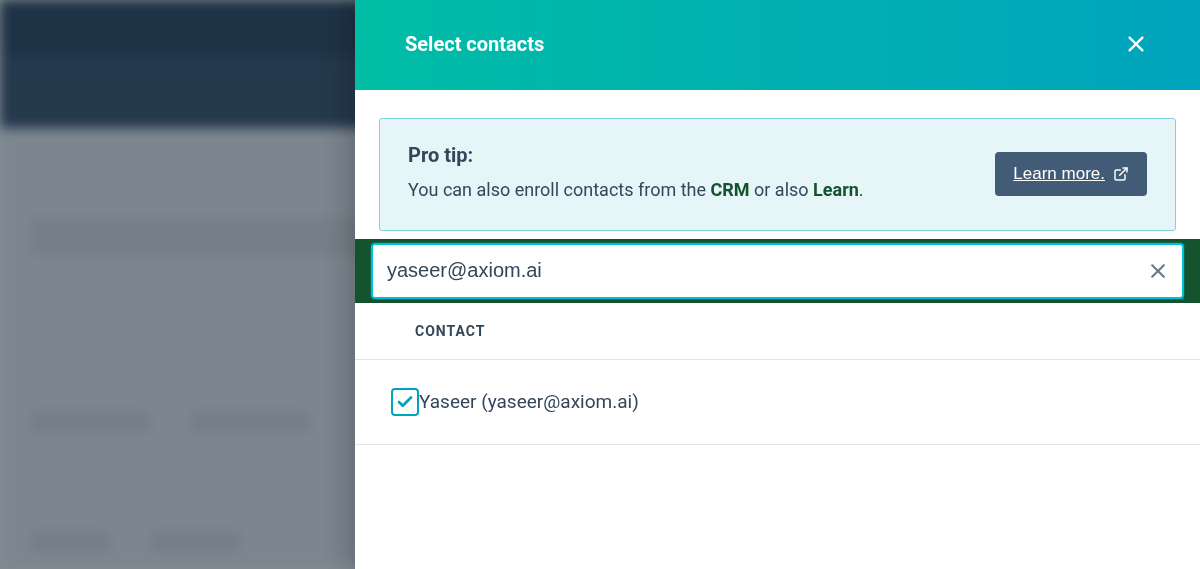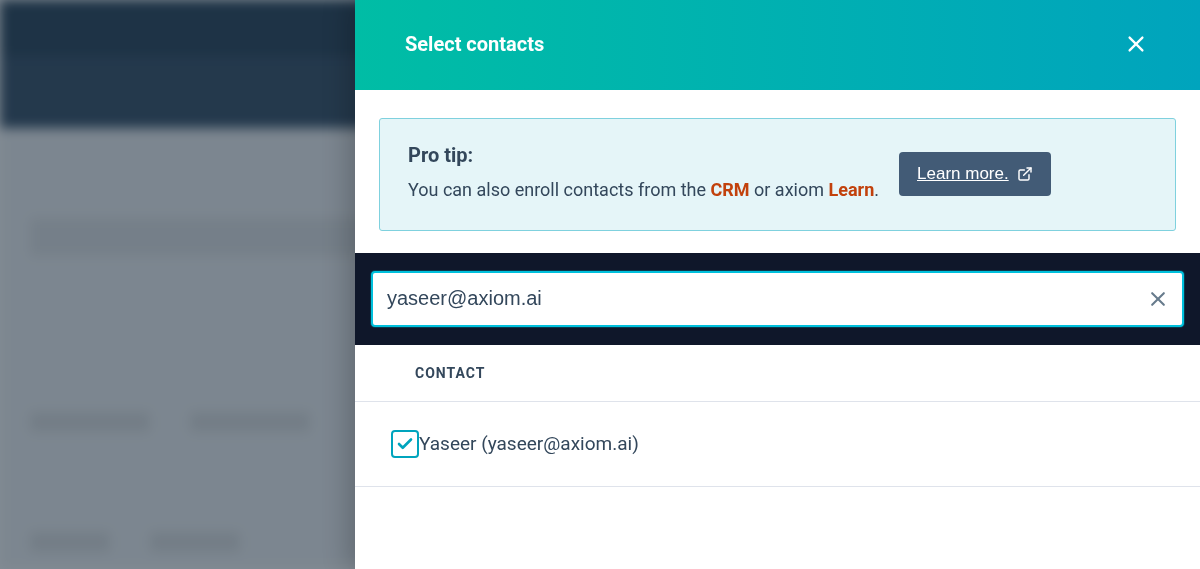--- a/index.html
+++ b/index.html
@@ -87,56 +87,57 @@
     }
     .close-x svg { width: 22px; height: 22px; }
     .tip-box {
       margin: 28px 24px 0 24px;
       border: 1px solid #7fd1de;
       background: #e5f5f8;
       border-radius: 3px;
       padding: 24px 28px;
       display: flex;
       align-items: center;
+      justify-content: space-between;
       gap: 20px;
     }
     .tip-text {
       color: #33475b;
       font-size: 18px;
       line-height: 1.7;
     }
     .tip-heading {
       font-weight: 700;
       font-size: 20px;
       color: #33475b;
       margin-bottom: 8px;
     }
     .tip-text .link-chunk {
-      color: #c2410c;
+      color: #14532d;
       font-weight: 700;
     }
     .learn-btn {
       background: #425b76;
       color: #ffffff;
       border: none;
       border-radius: 4px;
       padding: 12px 18px;
       font-size: 17px;
       cursor: pointer;
       display: flex;
       align-items: center;
       gap: 8px;
       white-space: nowrap;
       text-decoration: underline;
     }
     .learn-btn svg { width: 16px; height: 16px; }
     .search-wrap {
-      background: #0f172a;
-      margin-top: 22px;
-      padding: 18px 16px;
+      background: #14532d;
+      margin-top: 8px;
+      padding: 4px 16px;
     }
     .search-box {
       background: #ffffff;
       border: 2px solid #00c0dc;
       border-radius: 4px;
       display: flex;
       align-items: center;
       padding: 0 14px;
       height: 56px;
       box-shadow: 0 0 0 1px rgba(0,189,213,0.2);
@@ -215,21 +216,21 @@
         <line x1="5" y1="5" x2="19" y2="19"></line>
           <line x1="19" y1="5" x2="5" y2="19"></line>
       </svg>
     </div>
   </div>
 
   <div class="tip-box">
     <div>
       <div class="tip-heading">Pro tip:</div>
       <div class="tip-text">
-        <span>You can also enroll contacts from the </span><span class="link-chunk">CRM</span><span> or axiom </span><span class="link-chunk">Learn</span><span>.</span>
+        <span>You can also enroll contacts from the </span><span class="link-chunk">CRM</span><span> or also </span><span class="link-chunk">Learn</span><span>.</span>
       </div>
     </div>
     <button class="learn-btn">
       <span>Learn more.</span>
       <svg viewBox="0 0 24 24" fill="none" stroke="currentColor" stroke-width="2.2" stroke-linecap="round" stroke-linejoin="round">
         <path d="M18 13v6a2 2 0 0 1-2 2H5a2 2 0 0 1-2-2V8a2 2 0 0 1 2-2h6"></path>
         <polyline points="15 3 21 3 21 9"></polyline>
         <line x1="10" y1="14" x2="21" y2="3"></line>
       </svg>
     </button>

